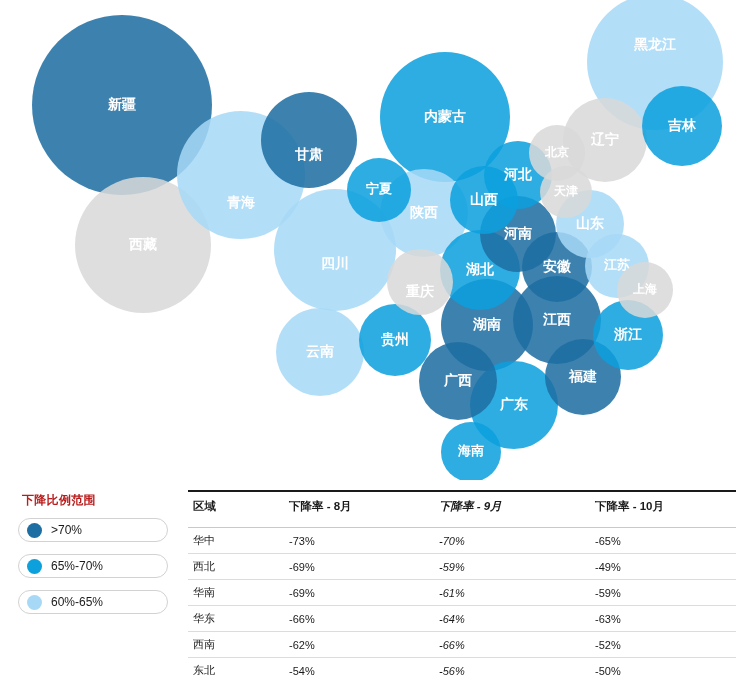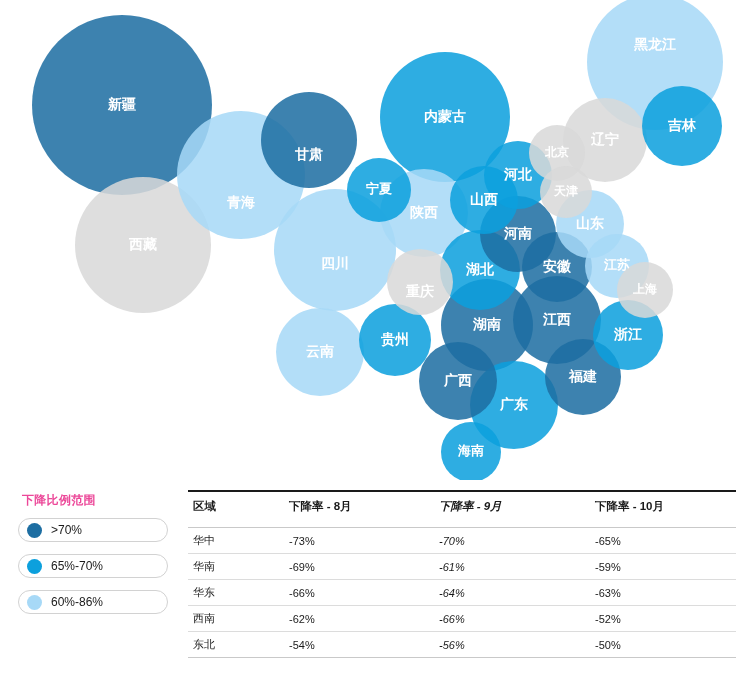--- a/index.html
+++ b/index.html
@@ -34,21 +34,21 @@
 
   
   #legend {
     position: absolute;
     left: 18px; top: 492px;
     width: 150px;
   }
   #legend-title {
     font-size: 12px;
     font-weight: bold;
-    color: #ec4899;
+    color: #b91c1c;
     margin: 0 0 9px 4px;
     letter-spacing: 0.3px;
   }
   .legend-item {
     display: flex;
     align-items: center;
     height: 24px;
     margin-bottom: 12px;
     border: 1px solid #d2d2d2;
     border-radius: 12px;
@@ -183,21 +183,21 @@
         <div class="legend-item">
           <span class="legend-swatch" style="background: rgb(29, 110, 162);"></span>
           <span class="legend-text">&gt;70%</span>
         </div>
         <div class="legend-item">
           <span class="legend-swatch" style="background: rgb(12, 160, 221);"></span>
           <span class="legend-text">65%-70%</span>
         </div>
         <div class="legend-item">
           <span class="legend-swatch" style="background: rgb(167, 217, 247);"></span>
-          <span class="legend-text">60%-86%</span>
+          <span class="legend-text">60%-65%</span>
         </div>
       </div>
   </div>
 
   <div id="data-table-wrap">
     <table id="data-table">
       <thead>
         <tr>
           <th class="col-region">区域</th>
           <th class="col-m1">下降率 - 8月</th>
@@ -206,20 +206,26 @@
         </tr>
       </thead>
       <tbody id="table-body">
           <tr>
             <td class="col-region">华中</td>
             <td class="col-m1">-73%</td>
             <td class="col-m2">-70%</td>
             <td class="col-m3">-65%</td>
           </tr>
           <tr>
+            <td class="col-region">西北</td>
+            <td class="col-m1">-69%</td>
+            <td class="col-m2">-59%</td>
+            <td class="col-m3">-49%</td>
+          </tr>
+          <tr>
             <td class="col-region">华南</td>
             <td class="col-m1">-69%</td>
             <td class="col-m2">-61%</td>
             <td class="col-m3">-59%</td>
           </tr>
           <tr>
             <td class="col-region">华东</td>
             <td class="col-m1">-66%</td>
             <td class="col-m2">-64%</td>
             <td class="col-m3">-63%</td>

